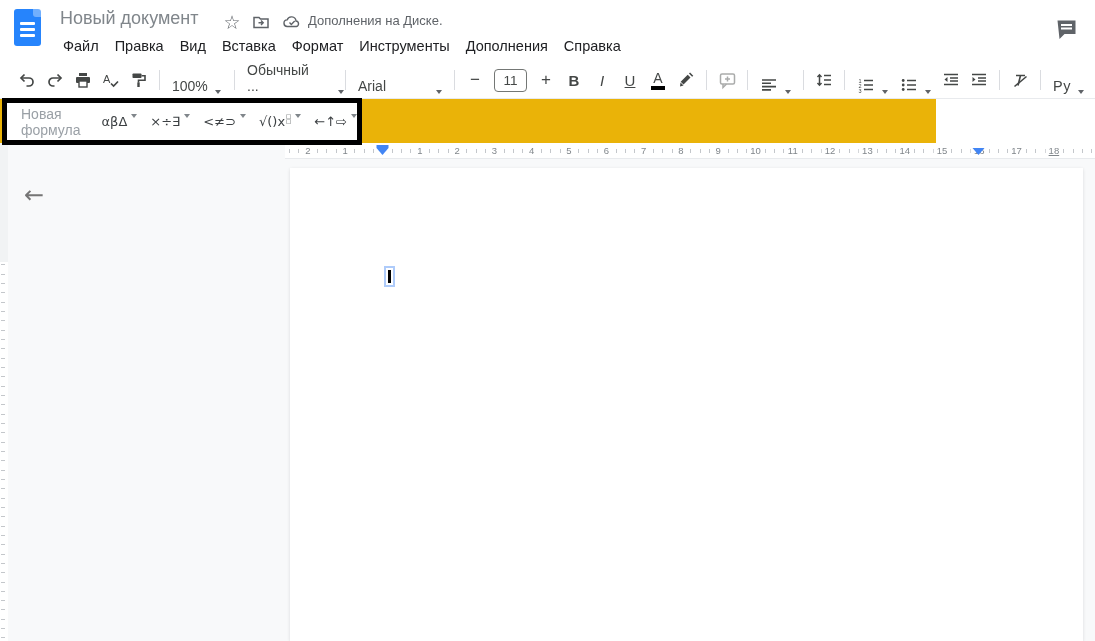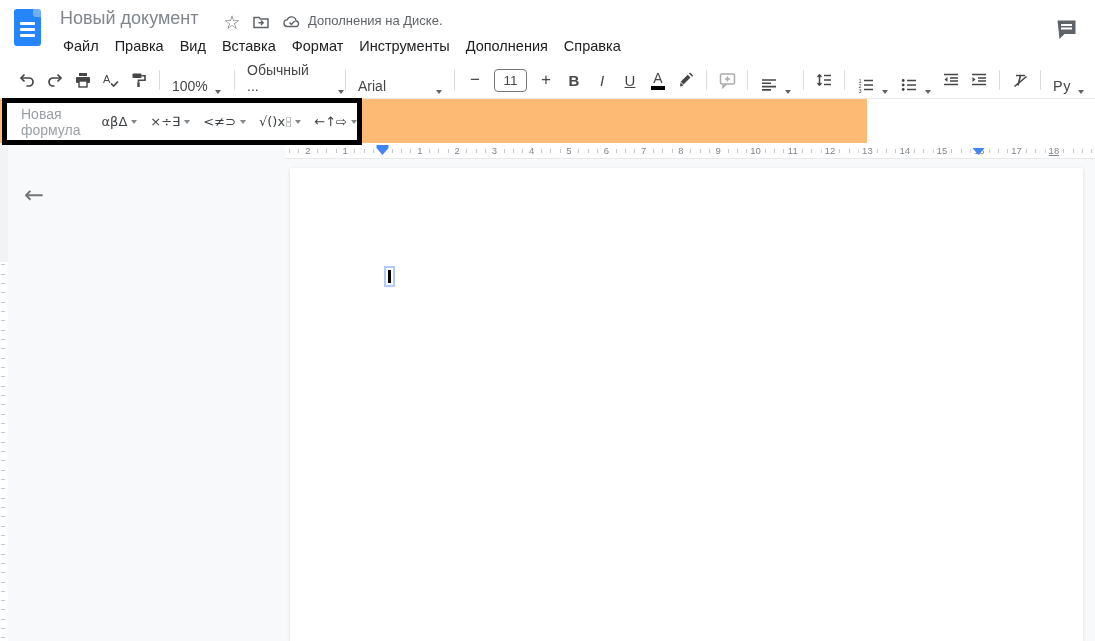--- a/index.html
+++ b/index.html
@@ -34,24 +34,24 @@
   .bold { font-weight:bold; }
   .italic { font-style:italic; }
   .uline { text-decoration:underline; }
   .color-a { flex-direction:column; width:27px; }
   .color-a .a-txt { font-size:14px; line-height:14px; font-weight:500; }
   .color-a .a-bar { width:14px; height:3.5px; background:#000; margin-top:1.5px; }
   .disabled svg { opacity:.45; }
   .input-tools { font-size:14.5px; font-weight:500; letter-spacing:.5px; }
 
   
-  .eq-row { position:absolute; left:0; top:99px; width:867px; height:44px; background:#fdba74; }
+  .eq-row { position:absolute; left:0; top:99px; width:936px; height:44px; background:#eab308; }
   .eq-box { position:absolute; left:2px; top:-1px; width:360px; height:47px; background:#fff; border:5px solid #000; display:flex; align-items:center; z-index:5; }
   .eq-placeholder { margin-left:14px; font-size:14px; color:#9aa0a6; }
-  .eq-btn { display:flex; align-items:center; margin-left:13px; font-size:13px; color:#3c4043; font-family:"DejaVu Sans", sans-serif; cursor:pointer; white-space:nowrap; }
+  .eq-btn { display:flex; align-items:flex-start; margin-left:13px; font-size:13px; color:#3c4043; font-family:"DejaVu Sans", sans-serif; cursor:pointer; white-space:nowrap; }
   .eq-btn .caret { margin-left:4px; border-top-color:#80868b; }
   .supsub { display:inline-flex; flex-direction:column; font-size:5.5px; line-height:5px; margin-left:1px; }
 
   
   .ruler-strip { position:absolute; left:0; top:143px; width:1095px; height:16px; background:#f8f9fa; }
   .h-ruler { position:absolute; left:285px; top:0; width:810px; height:16px; background:#fff; border-bottom:1px solid #e8eaed; }
   .h-ticks { position:absolute; left:0; top:6px; width:100%; height:4px;
      background:repeating-linear-gradient(to right, #c4c7cb 0 1px, transparent 1px 9.33px); background-position-x:4px; }
   .rnum { position:absolute; top:2px; transform:translateX(-50%); font-size:9.5px; color:#80868b; background:#fff; padding:0 3px; line-height:12px; }
   .rmarker { position:absolute; top:5px; width:0; height:0; border:6.5px solid transparent; border-top:7px solid #4285f4; transform:translateX(-6.5px); z-index:2; }

